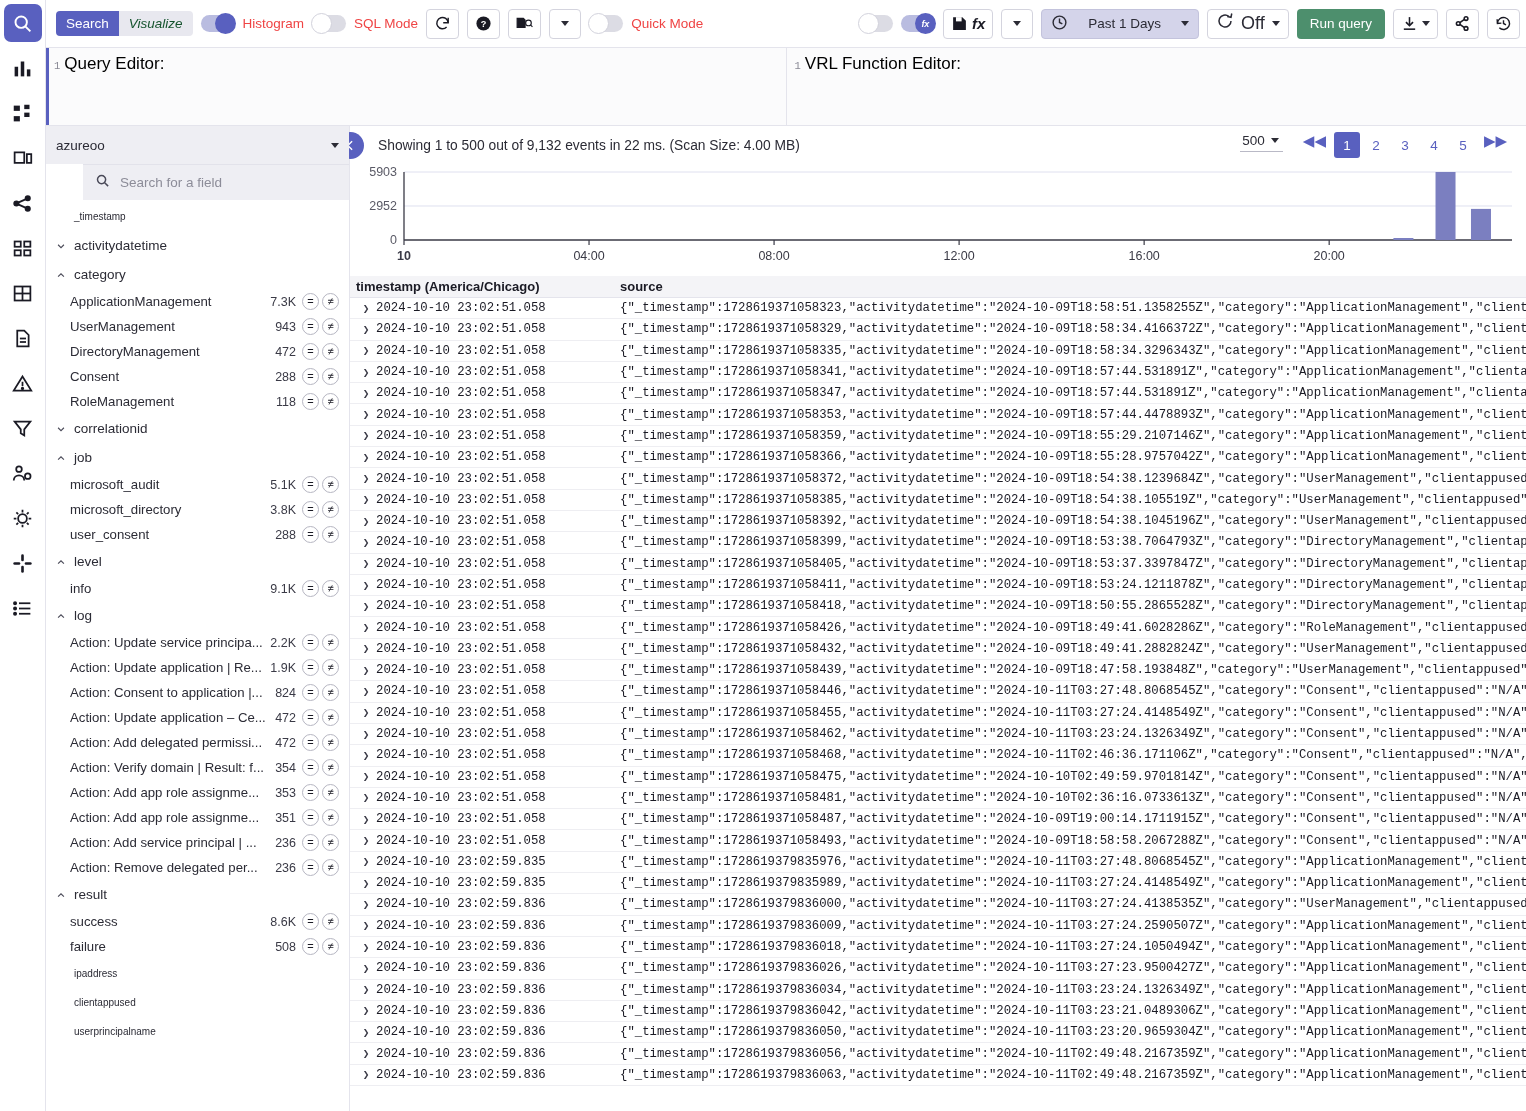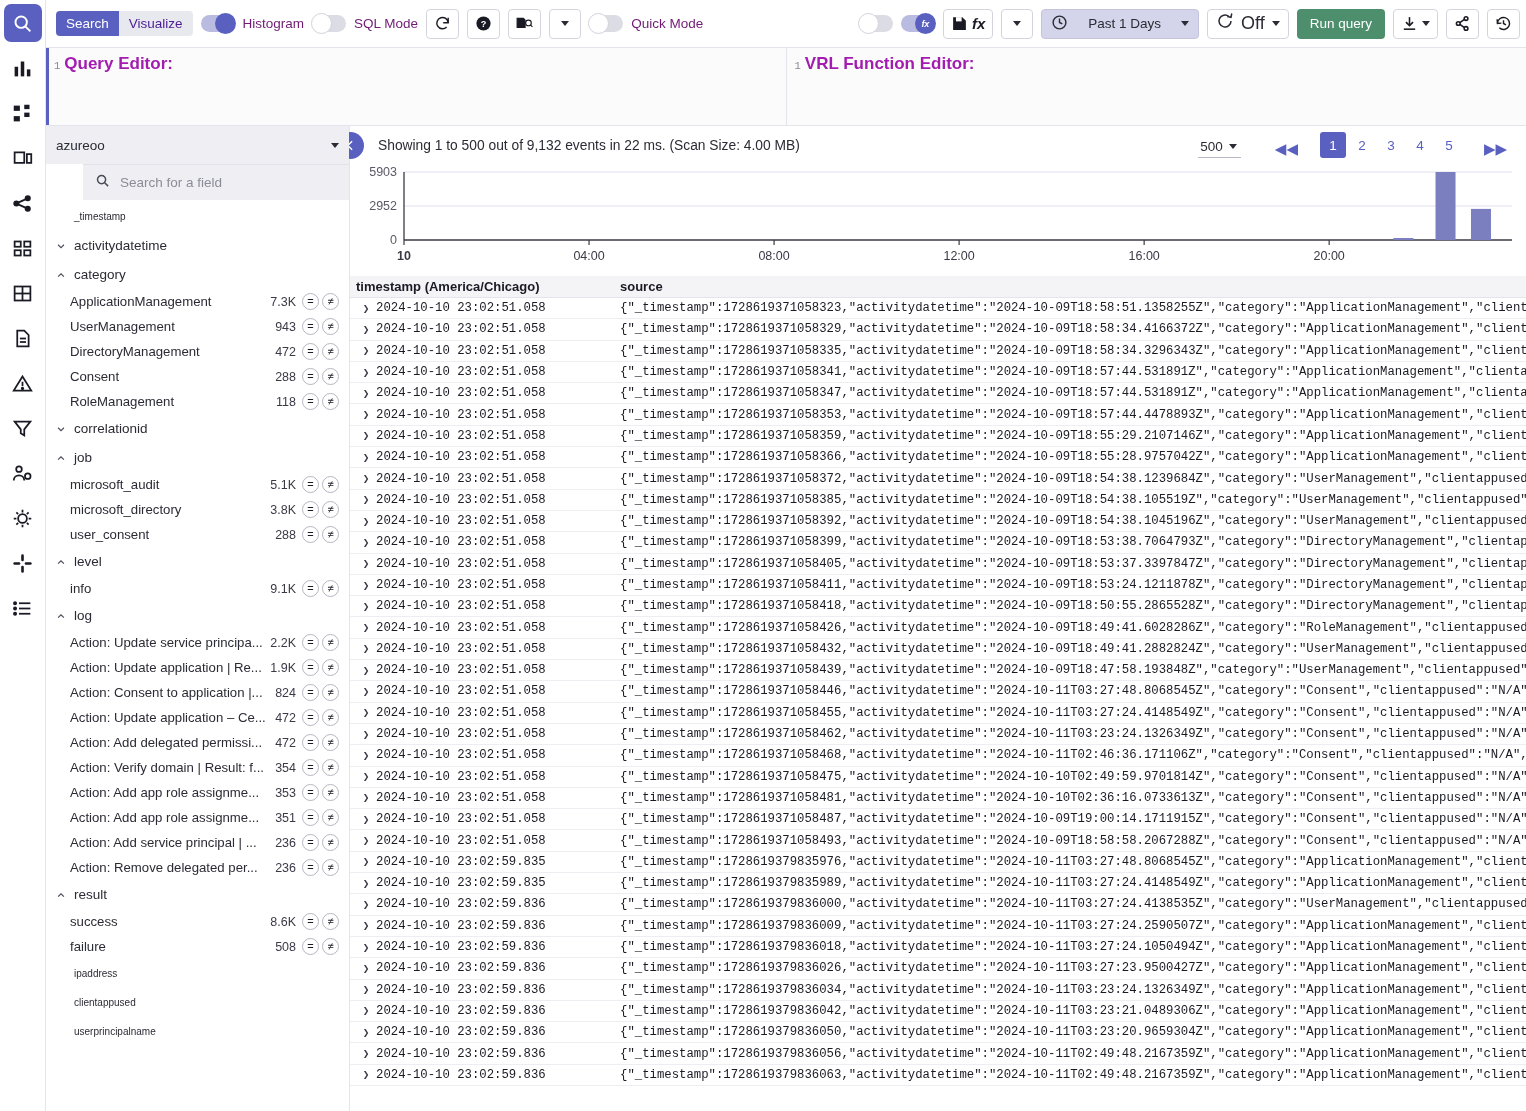--- a/index.html
+++ b/index.html
@@ -37,30 +37,30 @@
     height: 48px; flex: 0 0 48px;
     display: flex; align-items: center;
     padding: 0 6px 0 10px;
     border-bottom: 1px solid #e4e4ec;
     background: #fff;
     gap: 8px;
   }
   .seg { display: flex; border-radius: 4px; overflow: hidden; font-size: 13.5px; }
   .seg > div { padding: 5px 10px; cursor: pointer; }
   .seg .on { background: #5960bf; color: #fff; }
-  .seg .off { background: #e8e8ef; color: #4c1d95; }
+  .seg .off { background: #e8e8ef; color: #14532d; font-style: italic; }
 
   .tg { width: 34px; height: 17px; border-radius: 10px; position: relative; cursor: pointer; flex:0 0 34px;}
   .tg.on { background: #b9bce0; }
   .tg.off { background: #dcdce4; }
   .tg .knob { position: absolute; top: -2px; width: 21px; height: 21px; border-radius: 50%; }
   .tg.on .knob { right: -1px; background: #5960bf; }
   .tg.off .knob { left: -1px; background: #ffffff; border: 1px solid #d2d2dc; }
   .tg .knob.pct { display:flex;align-items:center;justify-content:center;color:#fff;font-size:9px;font-style:italic;font-weight:700; }
-  .tglabel { font-size: 13.5px; color: #701a75; white-space: nowrap; }
+  .tglabel { font-size: 13.5px; color: #ef4444; white-space: nowrap; }
 
   .ibtn {
     height: 30px; min-width: 32px; padding: 0 7px;
     border: 1px solid #d4d4de; border-radius: 4px;
     background: #fff; display: flex; align-items: center; justify-content: center;
     gap: 4px; cursor: pointer; color: #1a1a24;
   }
   .ibtn svg { width: 17px; height: 17px; display: block; }
   .caret { width: 0;height: 0;border-left: 4.5px solid transparent;border-right: 4.5px solid transparent;border-top: 5.5px solid #2b2b35; }
 
@@ -76,21 +76,21 @@
     padding: 0 13px; display: flex; align-items: center; font-size: 13.5px; cursor: pointer;
   }
   .spacer { flex: 1 1 auto; }
 
   
   .editors { display: flex; height: 78px; flex: 0 0 78px; border-bottom: 1px solid #e4e4ec; }
   .editor { flex: 1 1 0; min-width: 0; background: #fbfbfc; border-right: 1px solid #e4e4ec; position: relative;}
   .editor:last-child { border-right: none; }
   .ed-head { display: flex; align-items: baseline; padding: 6px 4px 0 8px; }
   .ed-num { font-size: 10.5px; color: #888894; font-family: "Liberation Mono", monospace; margin-right: 4px;}
-  .ed-title { font-size: 17px; font-weight: bold; color: #a21caf; }
+  .ed-title { font-size: 17px; font-weight: normal; color: #000000; }
   .ed-gutter { position:absolute; left:0; top:0; bottom:0; width:3px; background:#5960bf; }
 
   
   .body { flex: 1 1 auto; display: flex; min-height: 0; }
 
   
   .fields {
     width: 304px; flex: 0 0 304px; border-right: 1px solid #e4e4ec;
     display: flex; flex-direction: column; min-height: 0; background:#fff;
   }
@@ -133,21 +133,21 @@
   .res-head {
     height: 38px; flex: 0 0 38px; display: flex; align-items: center;
     padding-left: 8px; padding-right: 14px; background:#fff;
   }
   .collapse {
     width: 27px; height: 27px; border-radius: 50%; background: #5960bf; color: #fff;
     display: flex; align-items: center; justify-content: center; cursor: pointer;
     margin-left: -21px; margin-right: 14px; flex:0 0 27px;
   }
   .res-text { font-size: 13.8px; color: #2b2b35; }
-  .pager { margin-left: auto; display: flex; align-items: flex-end; gap: 17px; font-size: 13.5px; }
+  .pager { margin-left: auto; display: flex; align-items: flex-start; gap: 3px; font-size: 13.5px; }
   .psel { display:flex; align-items:center; gap:6px; border-bottom:1px solid #b9b9c6; padding: 1px 4px 3px 2px; margin-right: 12px; cursor:pointer; }
   .pg { min-width: 26px; height: 26px; display:flex;align-items:center;justify-content:center;
         color:#5960bf; border-radius:3px; cursor:pointer; padding: 0 5px;}
   .pg.cur { background: #5960bf; color:#fff; }
   .pgarrow { color:#5960bf; font-size: 15px; padding: 0 5px; cursor:pointer; display:flex; align-items:center;}
 
   
   .chart { height: 112px; flex: 0 0 112px; position: relative; background:#fff; }
   .chart svg { display:block; }
 

